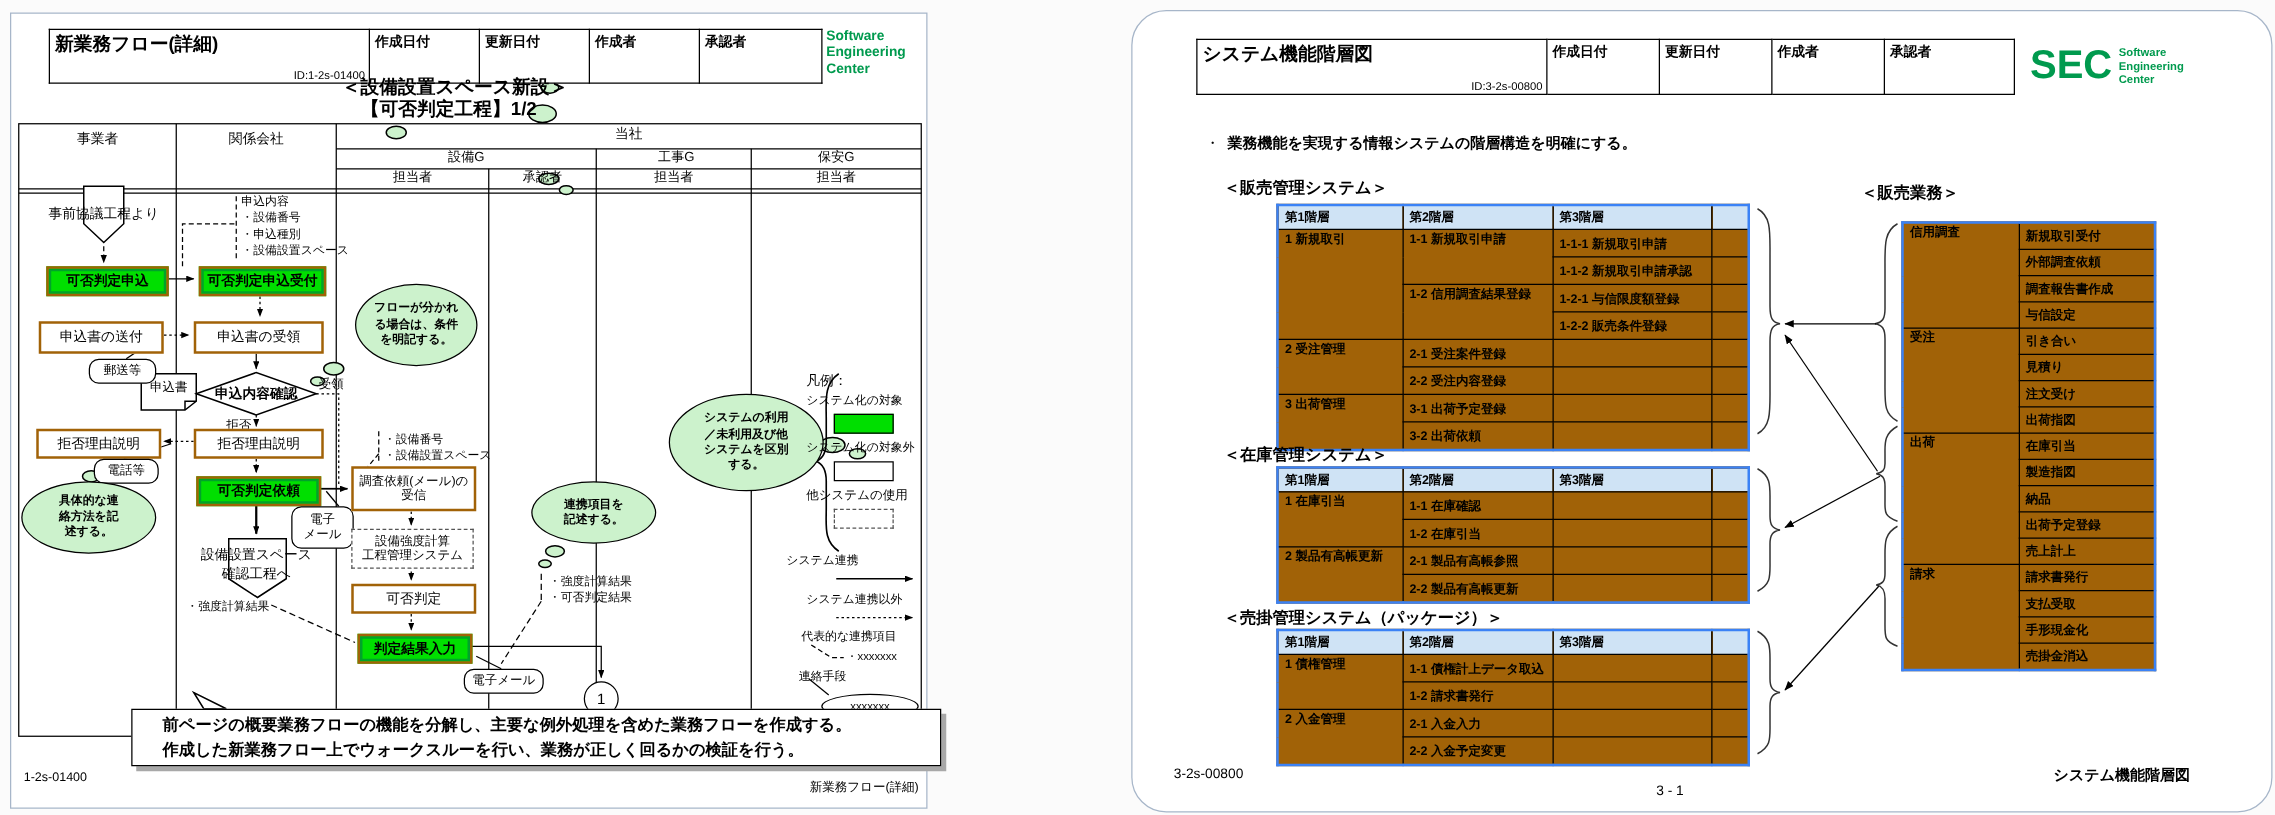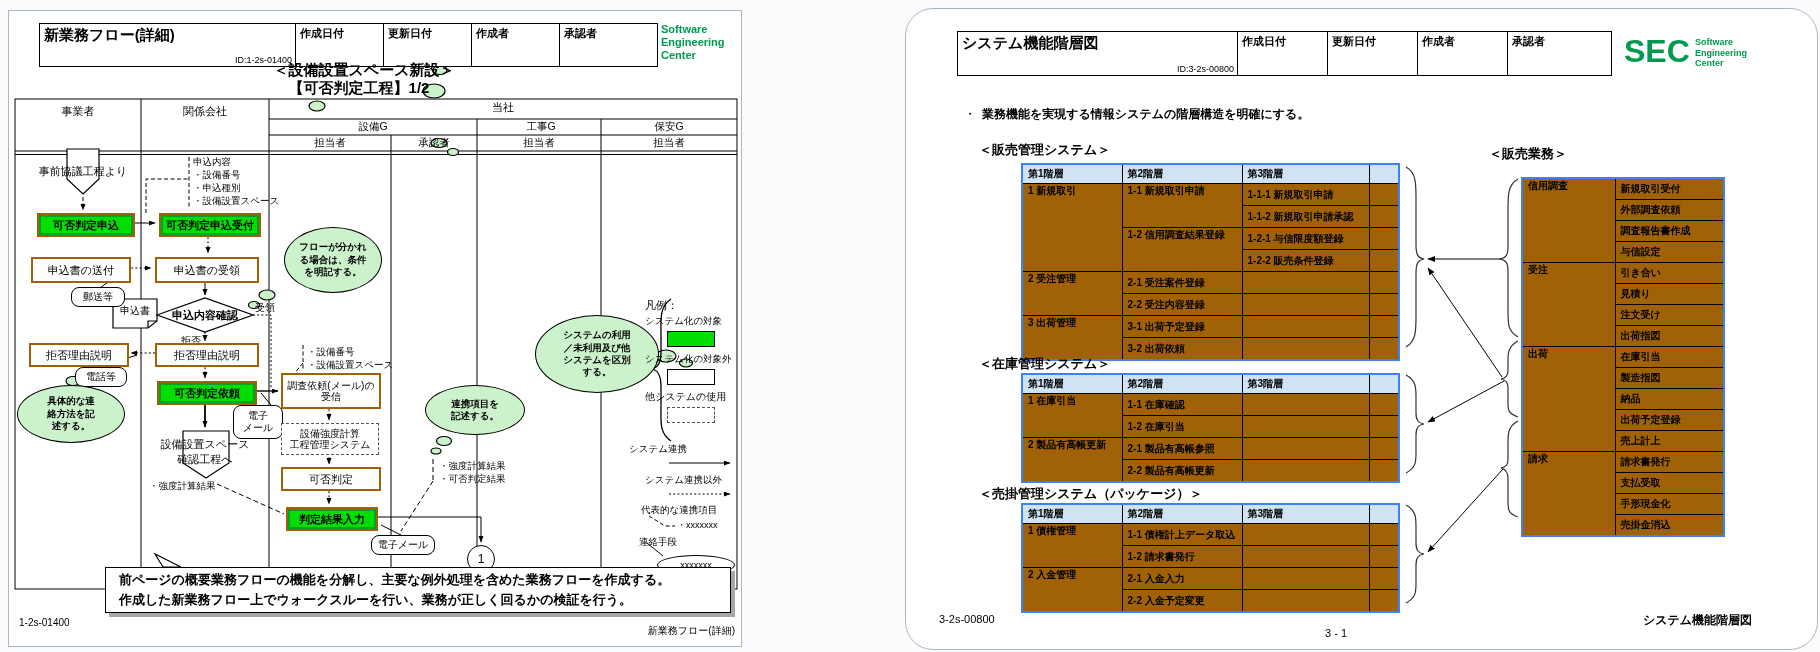--- a/index.html
+++ b/index.html
@@ -26,21 +26,21 @@
        align-items:center;justify-content:center;font-size:10px;text-align:center;line-height:1.2;}
   .cloud{position:absolute;background:#ccf2cc;border:1.5px solid #000;border-radius:50%;display:flex;flex-direction:column;
        align-items:center;justify-content:center;font-size:9.5px;font-weight:bold;text-align:center;line-height:1.3;}
   .ann{position:absolute;font-size:9.5px;line-height:13px;white-space:nowrap;}
   .circle{position:absolute;border:1px solid #000;border-radius:50%;background:#fff;display:flex;align-items:center;justify-content:center;font-size:12px;}
   .gsample{position:absolute;background:#00df00;border:1px solid #000;}
   .wsample{position:absolute;background:#fff;border:1px solid #000;}
   .dsample{position:absolute;background:#fff;border:1.4px dashed #555;}
   .oval{position:absolute;border:1px solid #000;border-radius:50%;background:#fff;display:flex;align-items:center;justify-content:center;font-size:9px;}
   .note{position:absolute;border:1px solid #000;background:#fff;box-shadow:4px 4px 0 #a8a8a8;
-        font-size:13px;font-weight:bold;line-height:20px;padding:2px 13px;white-space:nowrap;}
+        font-size:13px;font-weight:bold;line-height:20px;padding:2px 24px;white-space:nowrap;}
   
   table.dt{position:absolute;border-collapse:collapse;border:2px solid #3b82f6;table-layout:fixed;background:#a16207;}
   table.dt th,table.dt td{border:1px solid #000;font-size:10px;text-align:left;padding:0 0 0 5px;overflow:hidden;white-space:nowrap;font-weight:bold;}
   table.dt th{background:#cfe3f5;height:18px;}
   table.dt td{height:21px;}
   table.gy td{height:20px;}
   td.g{vertical-align:top;padding-top:3px;}
   .cap{position:absolute;font-size:13px;font-weight:bold;white-space:nowrap;}
   .sec{position:absolute;font-weight:bold;color:#009a4e;font-size:32px;letter-spacing:0;line-height:1;}
   .seclines{position:absolute;font-size:9px;font-weight:bold;color:#009a4e;line-height:10.5px;}

